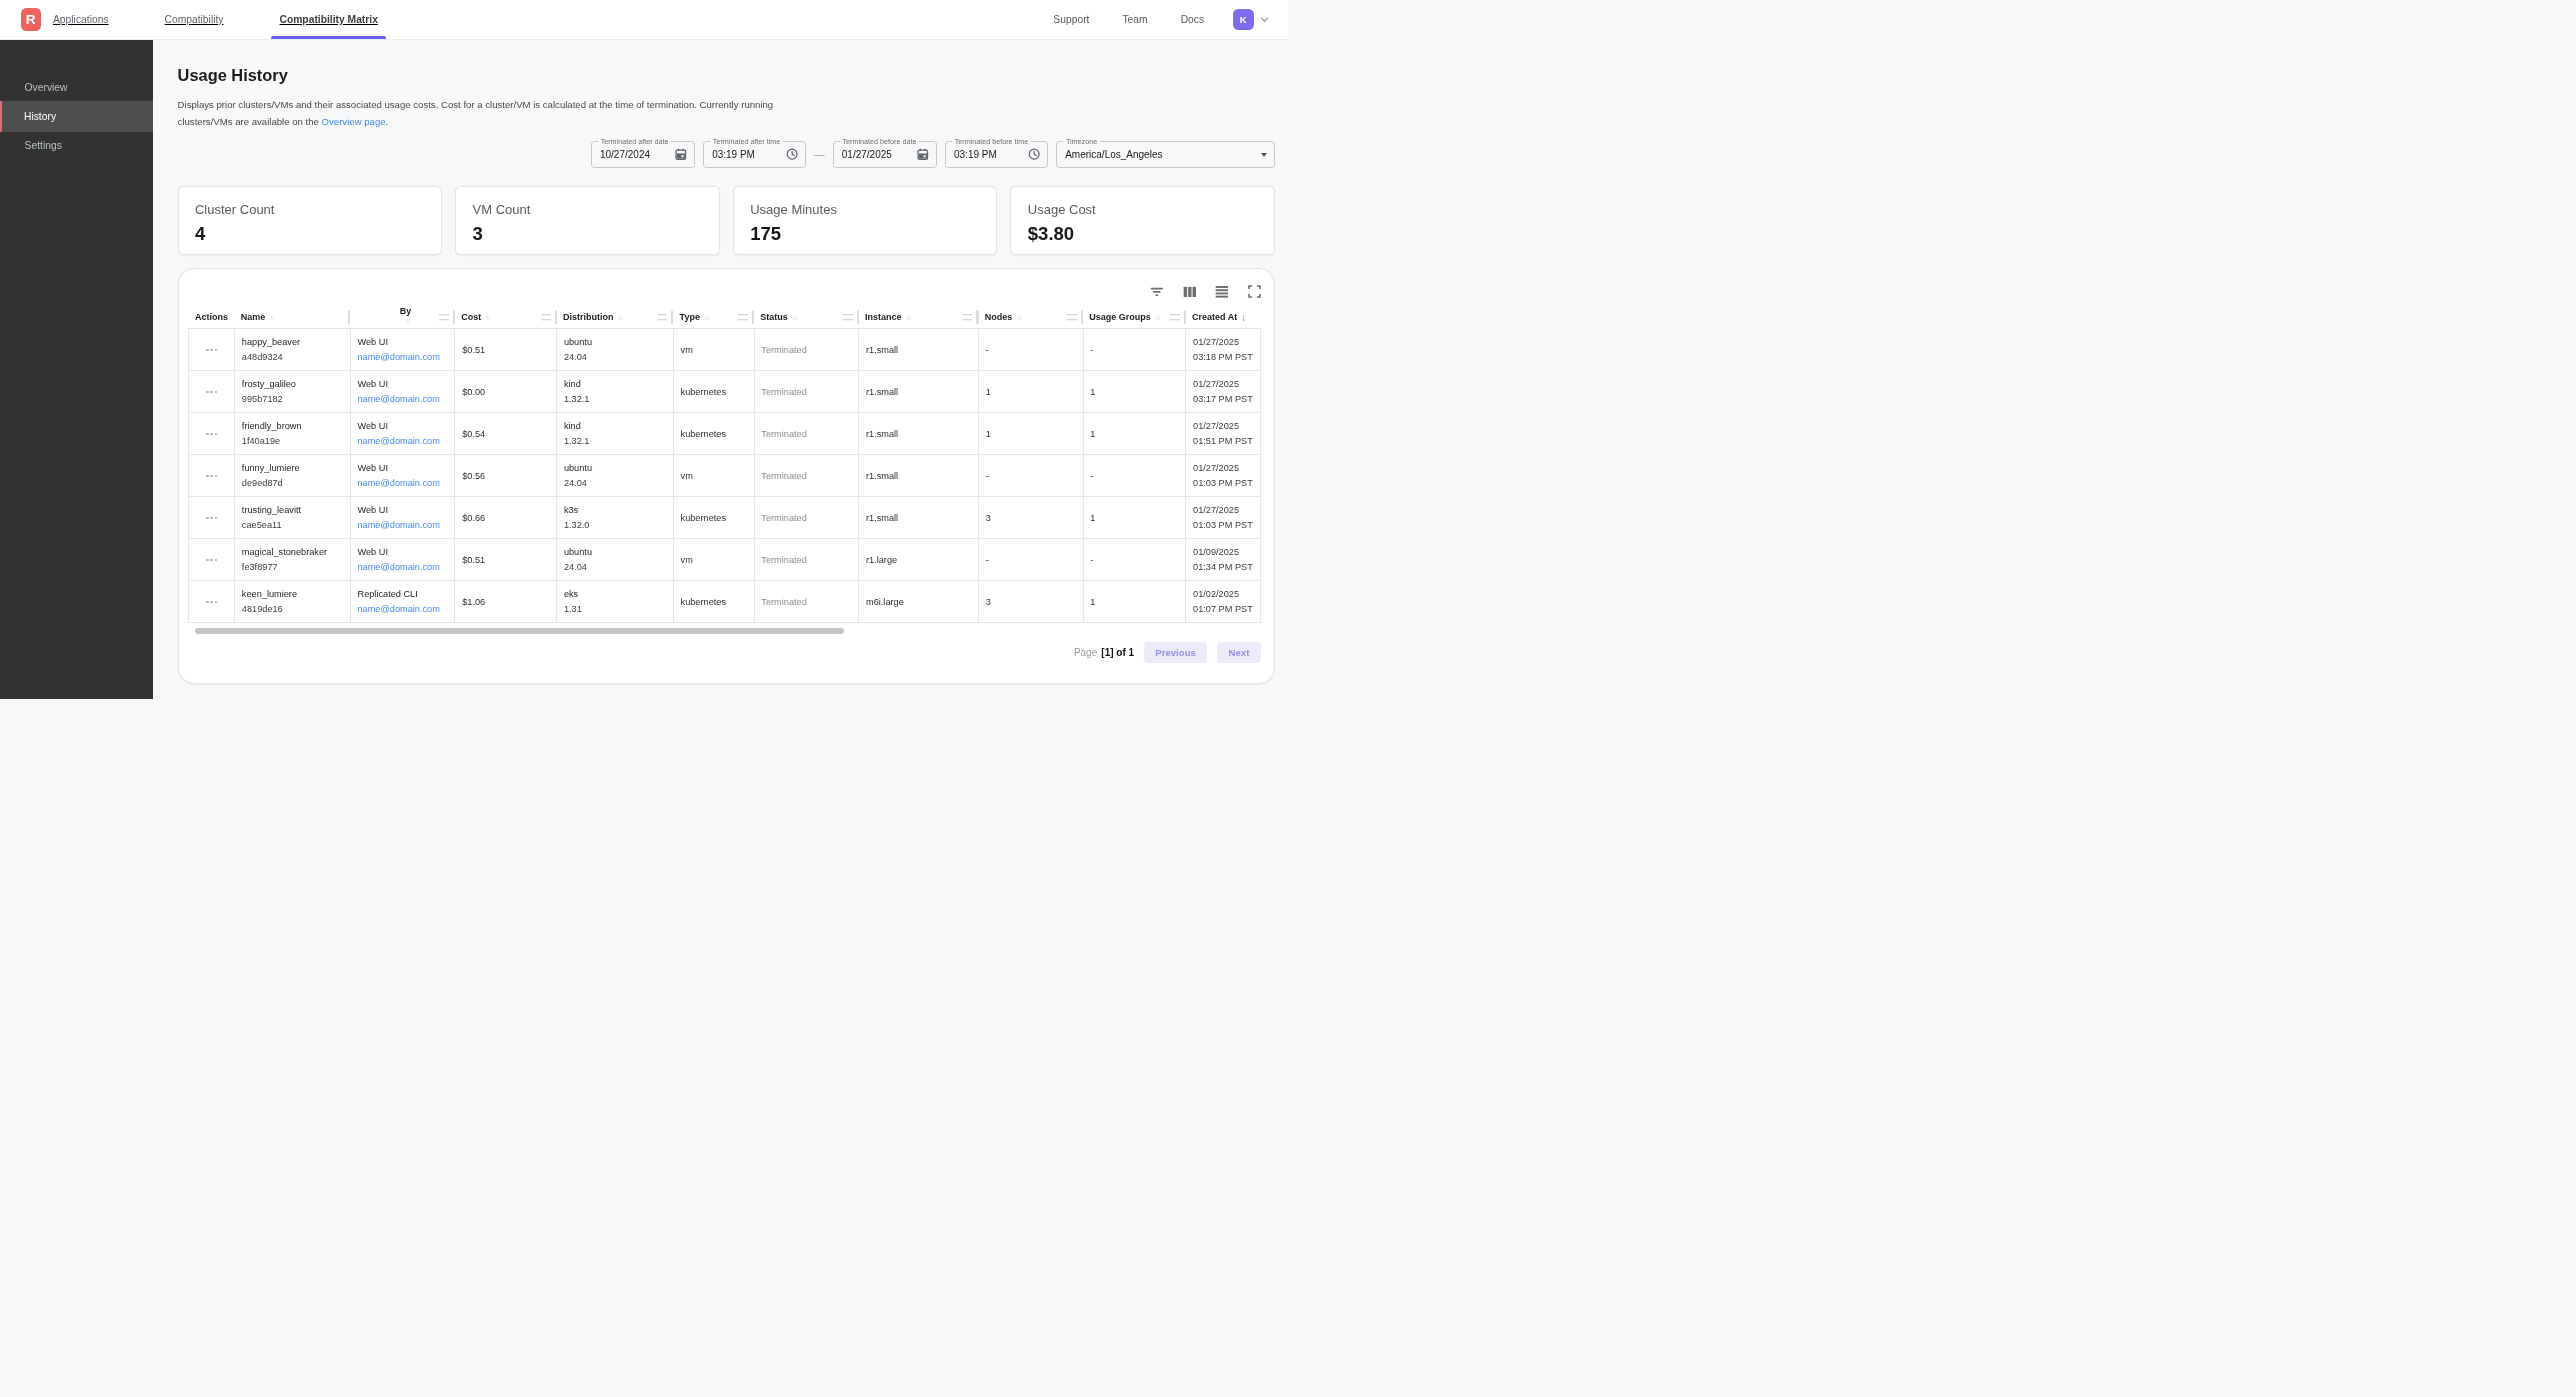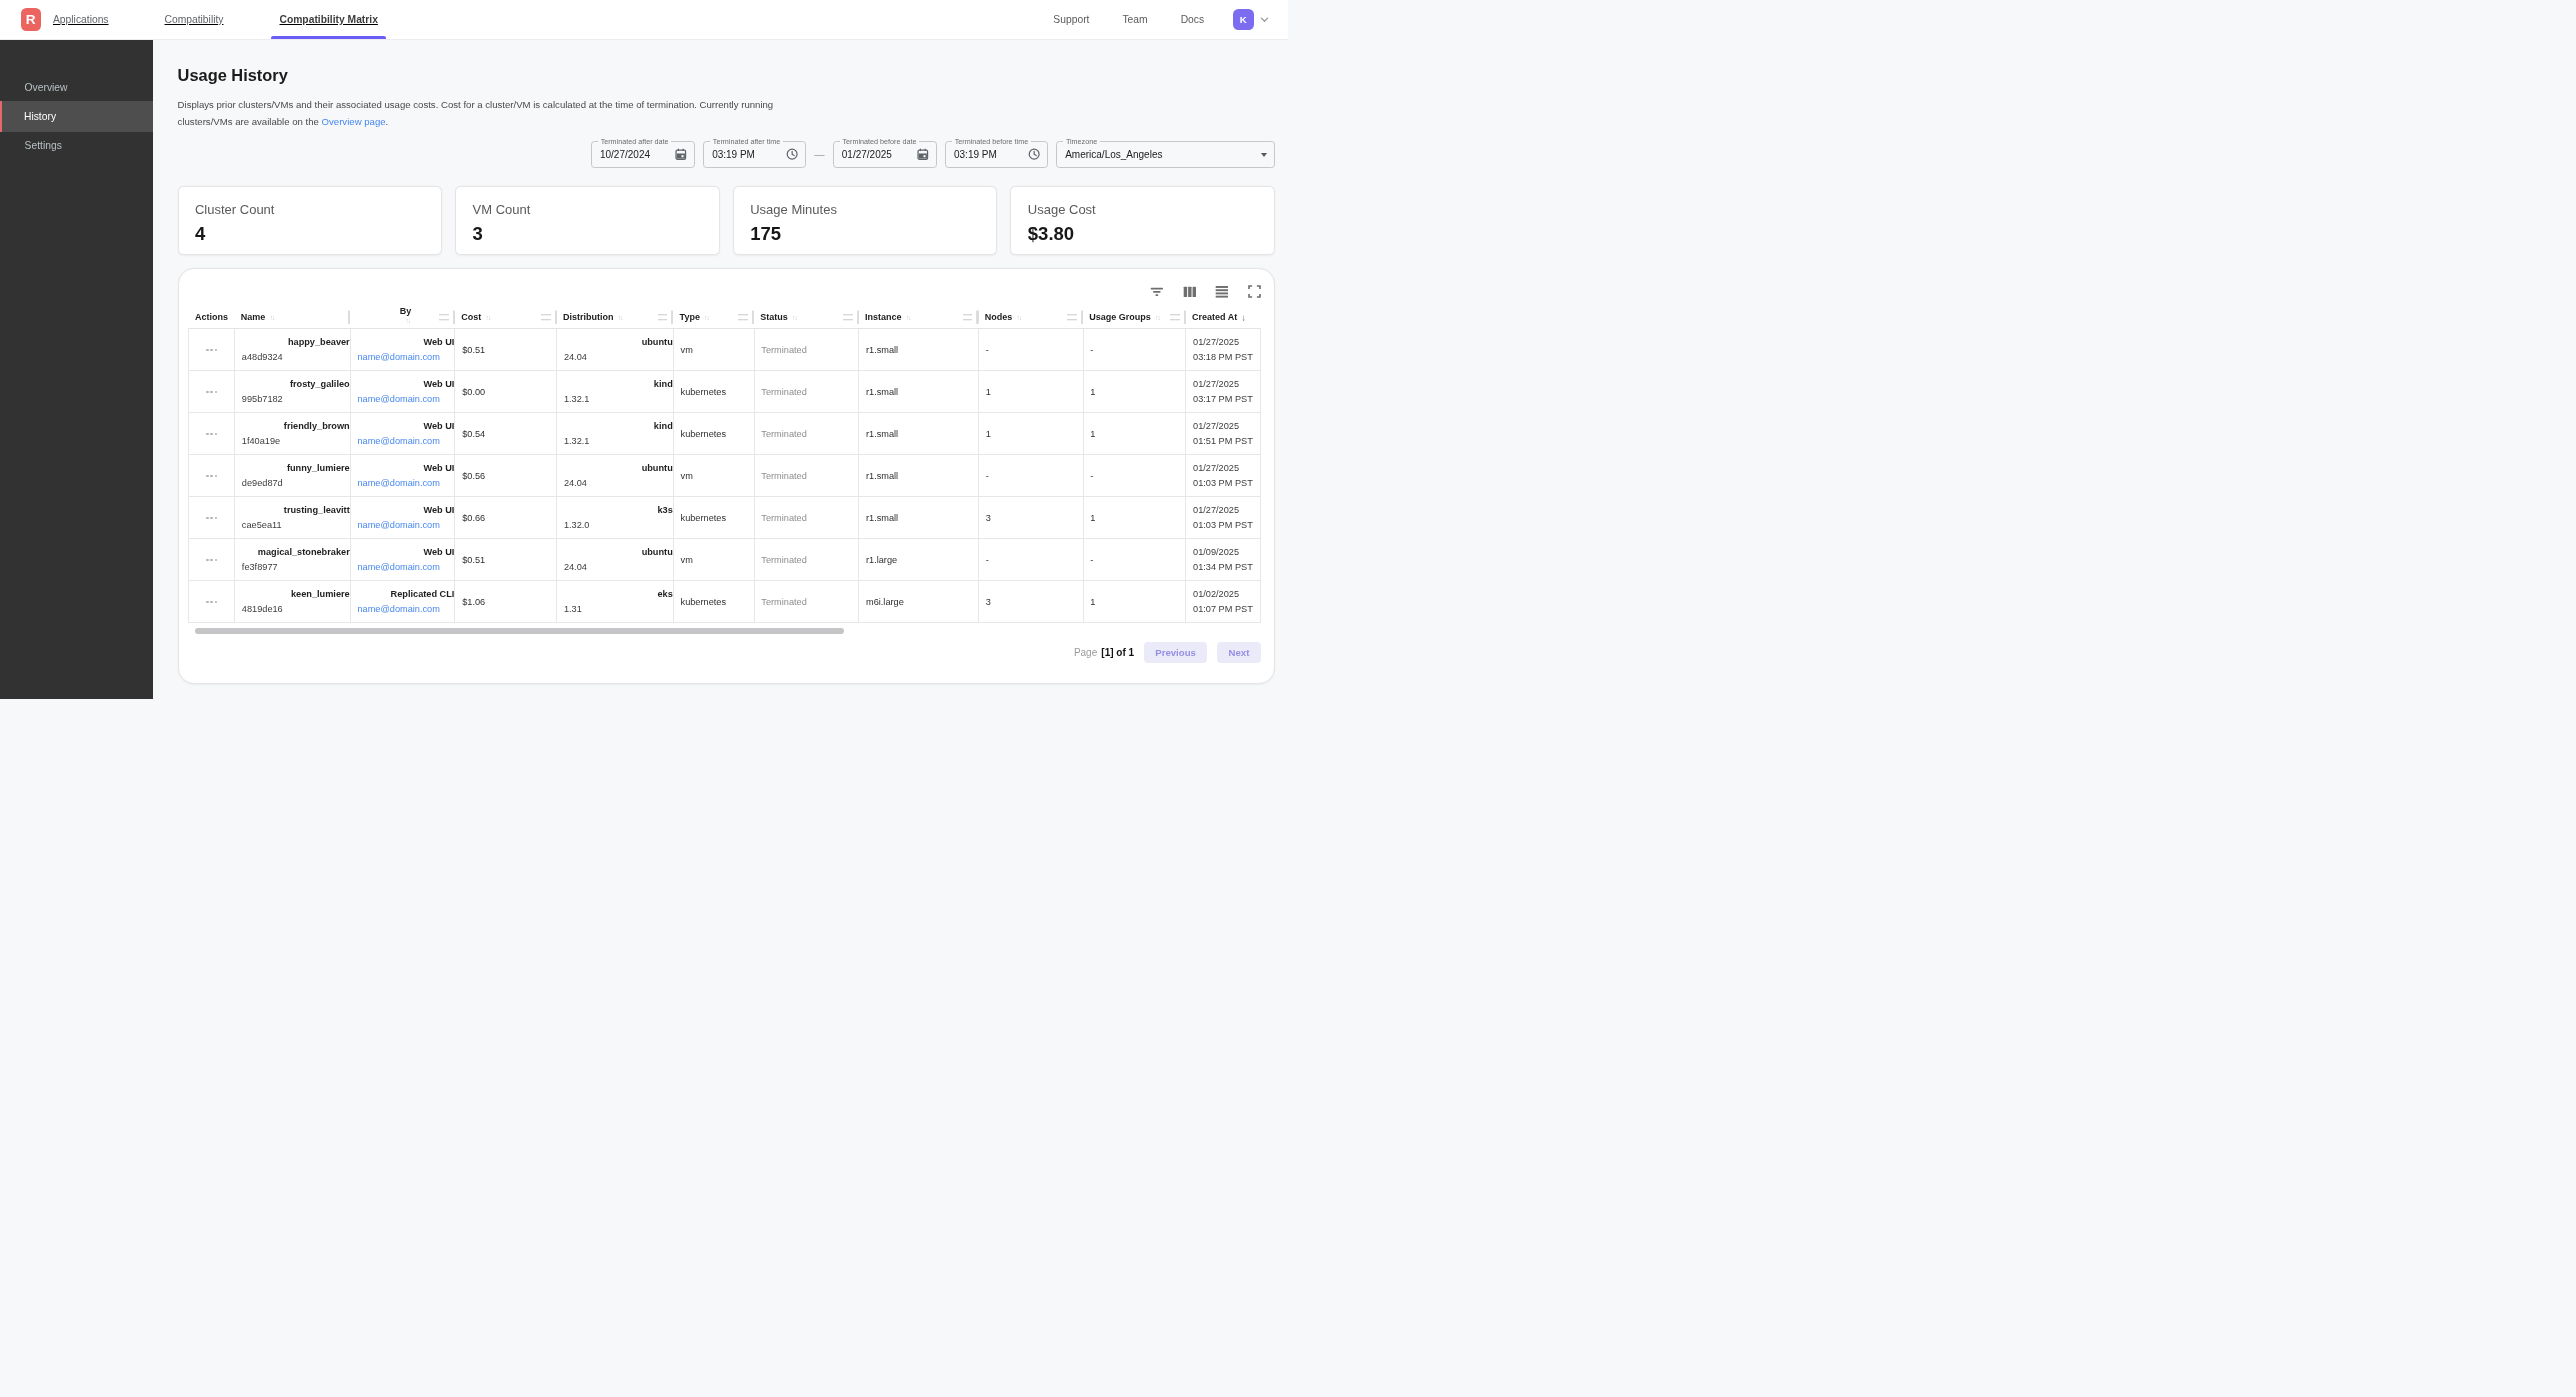--- a/index.html
+++ b/index.html
@@ -70,21 +70,21 @@
   .sort-desc { margin-left:4.1px; font-size:9.6px; color:#6f6f6f; }
   .th-bar { position:absolute; left:-1.4px; top:50%; transform:translateY(-50%);
     width:2.1px; height:13.7px; border-radius:1.4px; background:#dcdcdc; }
   .th-resize { position:absolute; right:5.5px; top:50%; transform:translateY(-50%);
     width:9.6px; height:5.5px; border-top:1.7px solid #c9c9c9; border-bottom:1.7px solid #c9c9c9; }
 
   .tr { display:flex; height:42px; border-bottom:0.7px solid #e7e7e7; }
   .td { height:100%; display:flex; flex-direction:column; justify-content:center; gap:4.8px;
     padding-left:6.8px; border-left:0.7px solid #e7e7e7; font-size:9.2px; color:#2f2f2f; }
   .td:last-child { border-right:0.7px solid #e7e7e7; }
-  .td .l-bold { font-weight:bold; color:#1f1f1f; white-space:nowrap;text-align:right; }
+  .td .l-bold { font-weight:normal; color:#1f1f1f; white-space:nowrap; }
   .td .l-plain { color:#3c3c3c; white-space:nowrap; }
   .td .l-link { color:#4687f0; cursor:pointer; white-space:nowrap; }
   .td.muted { color:#8d8d8d; }
   .actions-dots { flex-direction:row; display:flex; gap:1.7px; align-items:center;
     justify-content:center; padding-left:0; cursor:pointer; }
   .actions-dots i { width:2.4px; height:2.4px; border-radius:50%; background:#b3b3b3; }
 
   .hscroll { margin:4.8px 0 0 6.8px; width:649px; height:6.2px; border-radius:3.4px; background:#c5c5c7; cursor:grab; }
 
   .pager { display:flex; justify-content:flex-end; align-items:center; gap:9.6px; margin-top:8.2px; }

